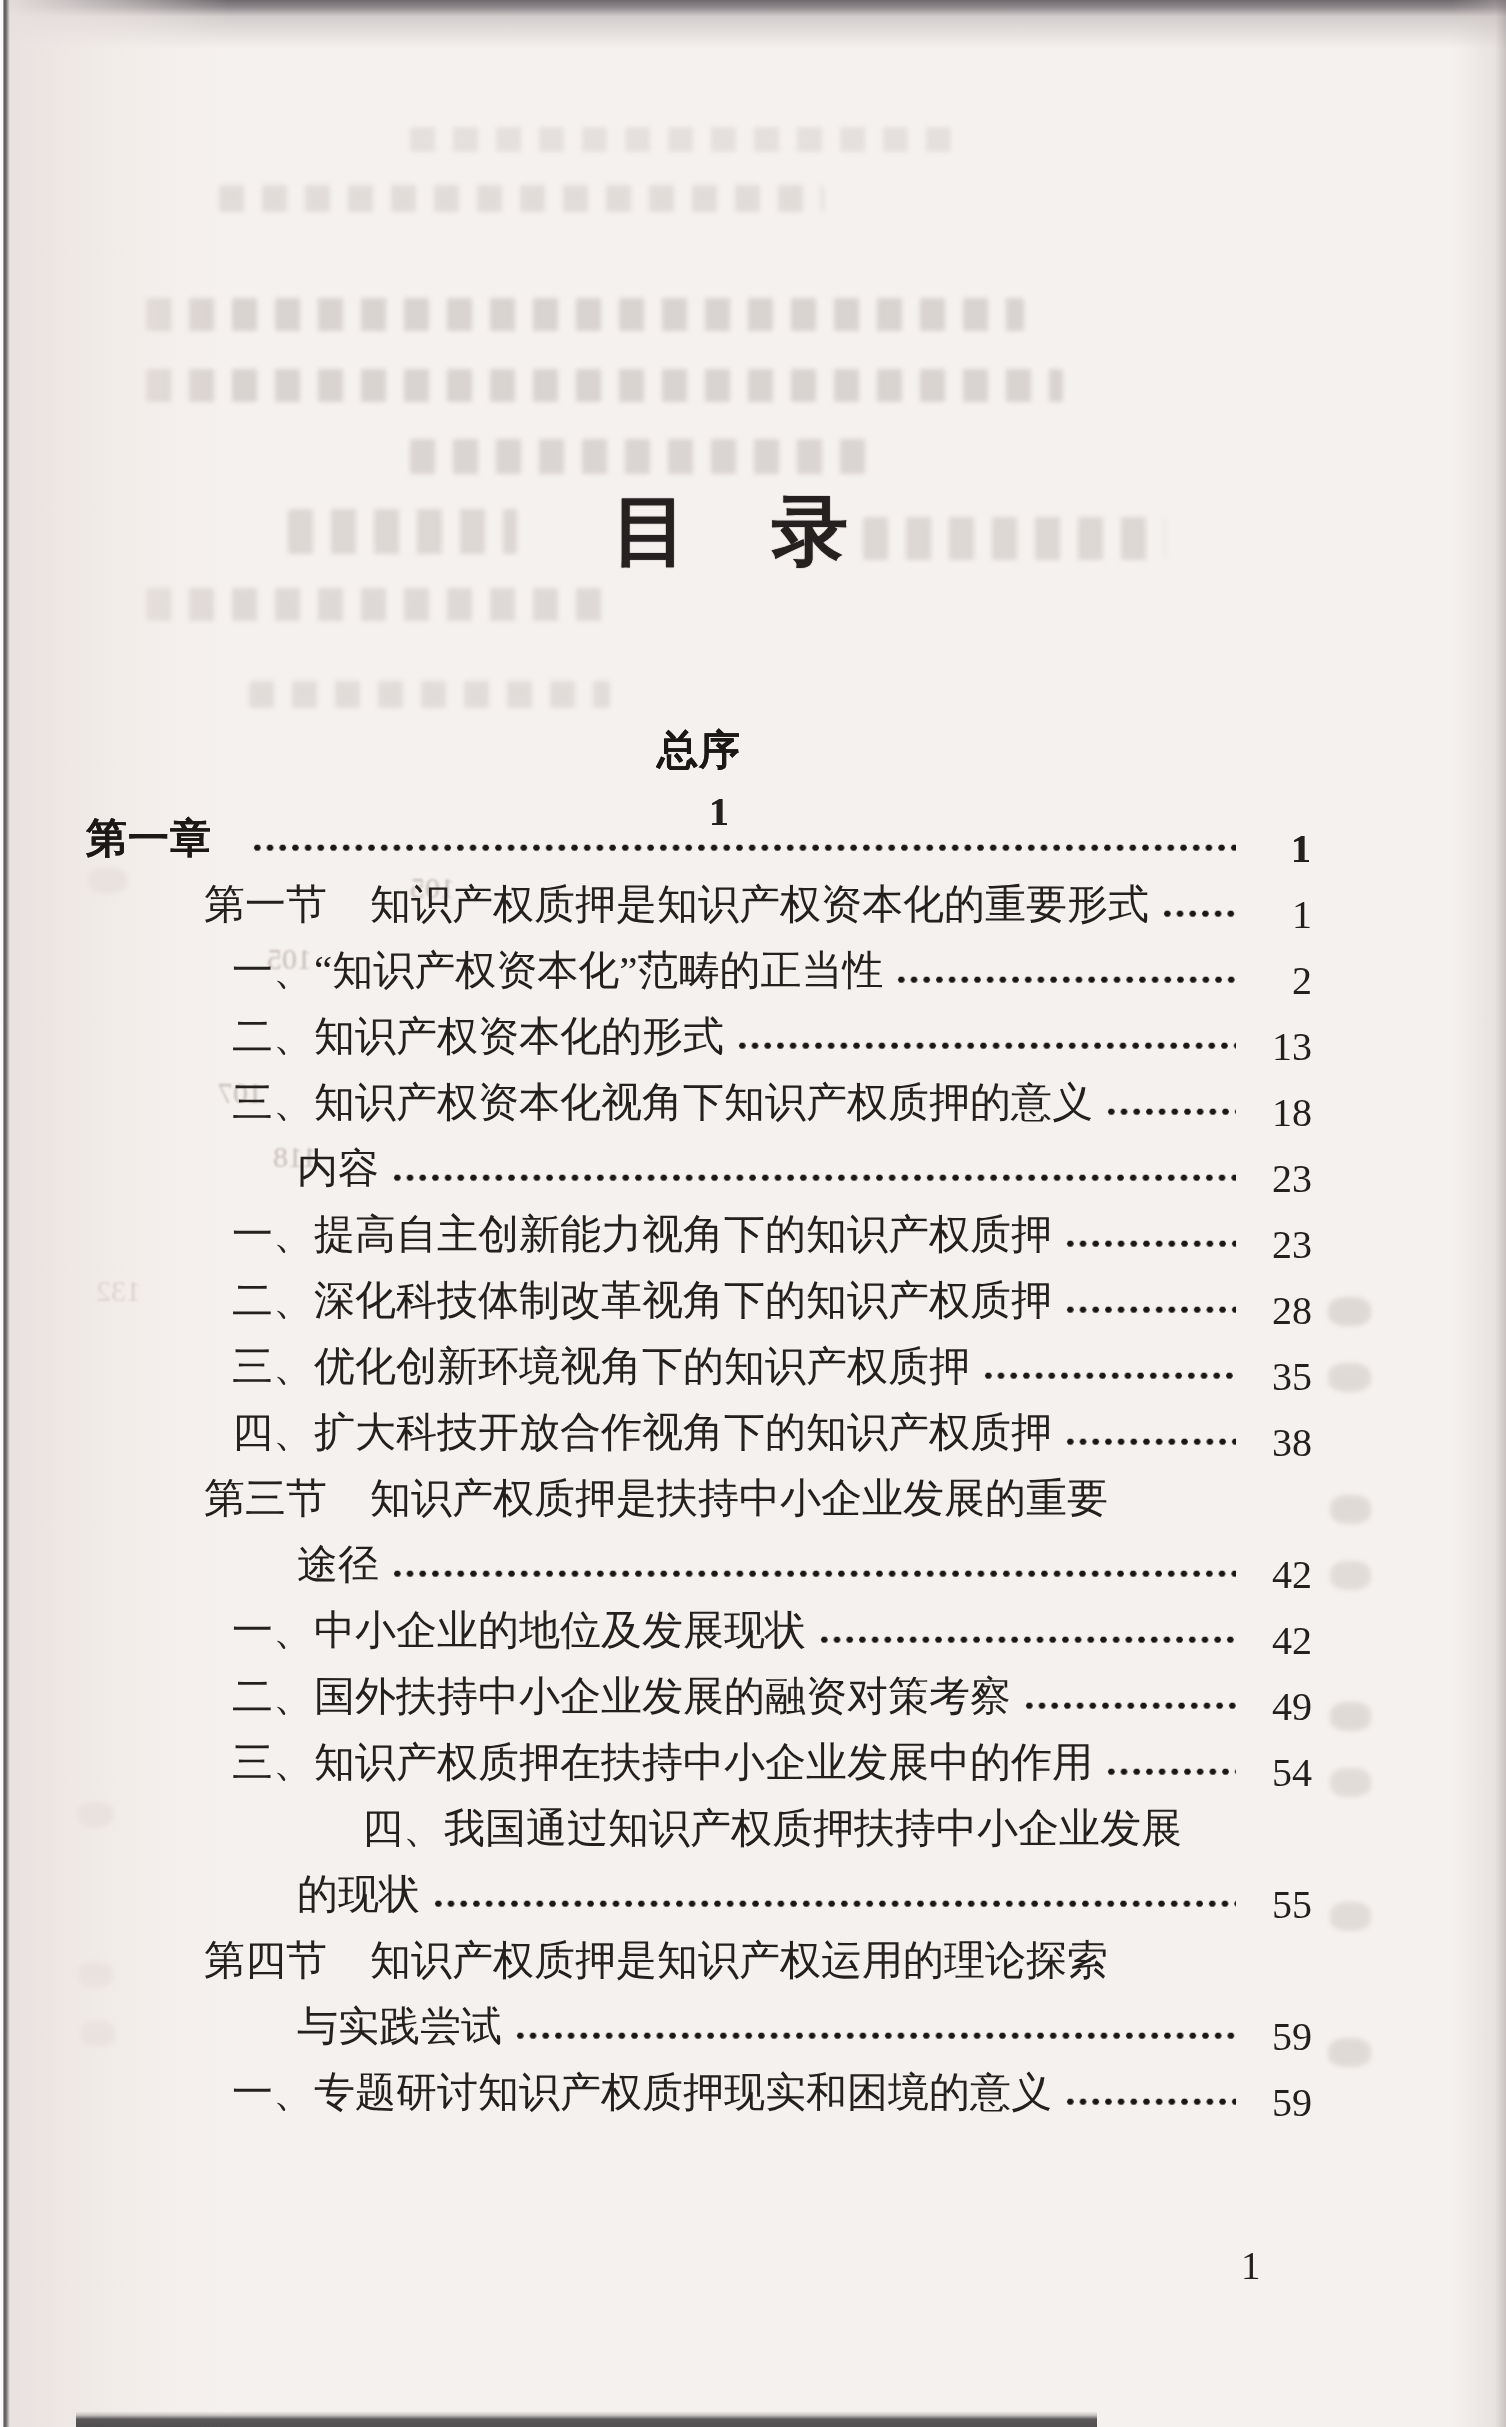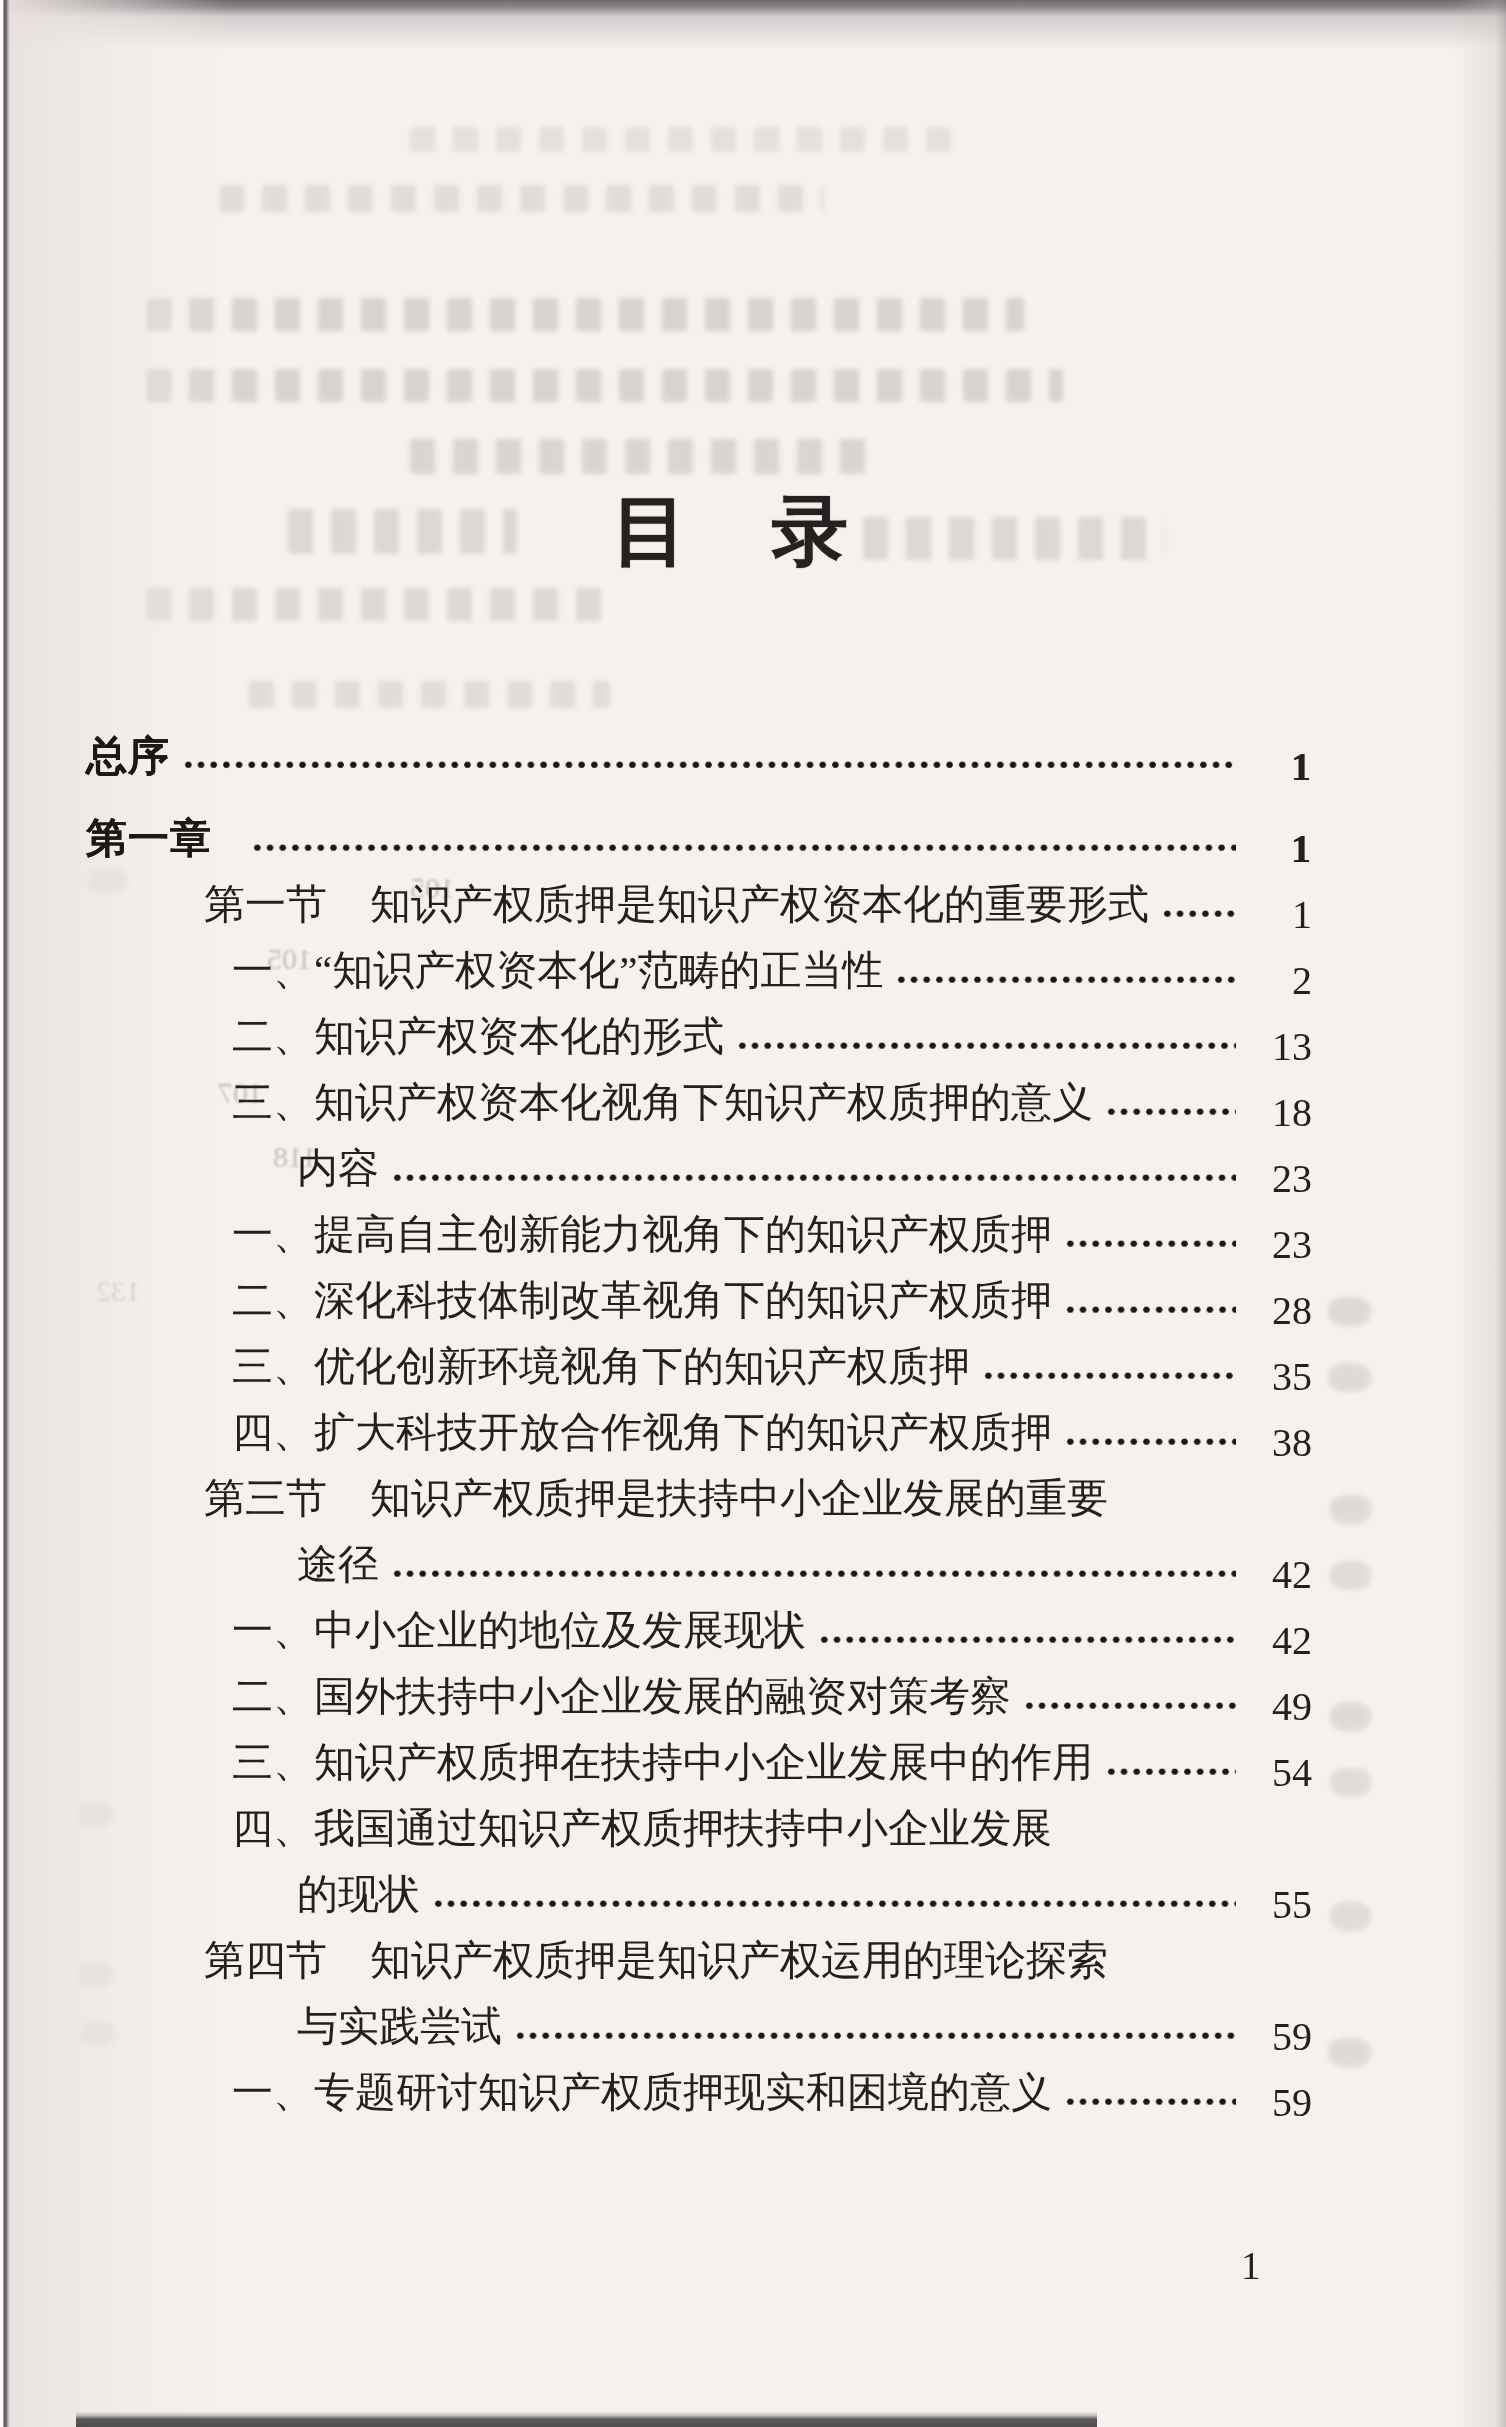--- a/index.html
+++ b/index.html
@@ -28,25 +28,25 @@
     display:flex;justify-content:center;gap:84px;
     transform:translateX(-23.4px);
     font-size:76px;line-height:86px;font-weight:700;color:#262120;
     font-family:"Liberation Serif","DejaVu Serif",serif;
     text-shadow:0 0 1px #262120;
   }
 
   
   .toc{position:absolute;top:723px;left:0;right:0;padding-right:195px;}
   .toc-row{display:flex;align-items:center;height:66px;font-size:41px;color:#24201e;white-space:nowrap;}
-  .toc-row.first{margin-bottom:16.6px;}
+  .toc-row.first{margin-bottom:16.6px;flex-direction:column;}
   .toc-row.heavy{font-family:"Liberation Sans","DejaVu Sans",sans-serif;font-weight:700;color:#1b1817;letter-spacing:1px;text-shadow:0 0 0.6px #1b1817;}
   .lvl0{padding-left:86px;}
   .lvl1{padding-left:158px;margin-left:46px;}
-  .lvl2{padding-left:232px;}
+  .lvl2{padding-left:232px;justify-content:center;}
   .lvl3{padding-left:297px;}
   .toc-label{margin-right:27px;}
   .lvl1 .toc-label{margin-right:43px;}
   .leader{
     flex:1 1 auto;height:9.8px;align-self:center;margin:0 13.7px 0 11.7px;
     transform:translateY(8.8px);
     background-image:radial-gradient(circle,#1a1715 2.9px,rgba(26,23,21,0) 3.5px);
     background-size:12.7px 9.8px;background-position:left center;background-repeat:repeat-x;
   }
   .toc-page{min-width:62px;text-align:right;font-family:"Liberation Serif","DejaVu Serif",serif;

